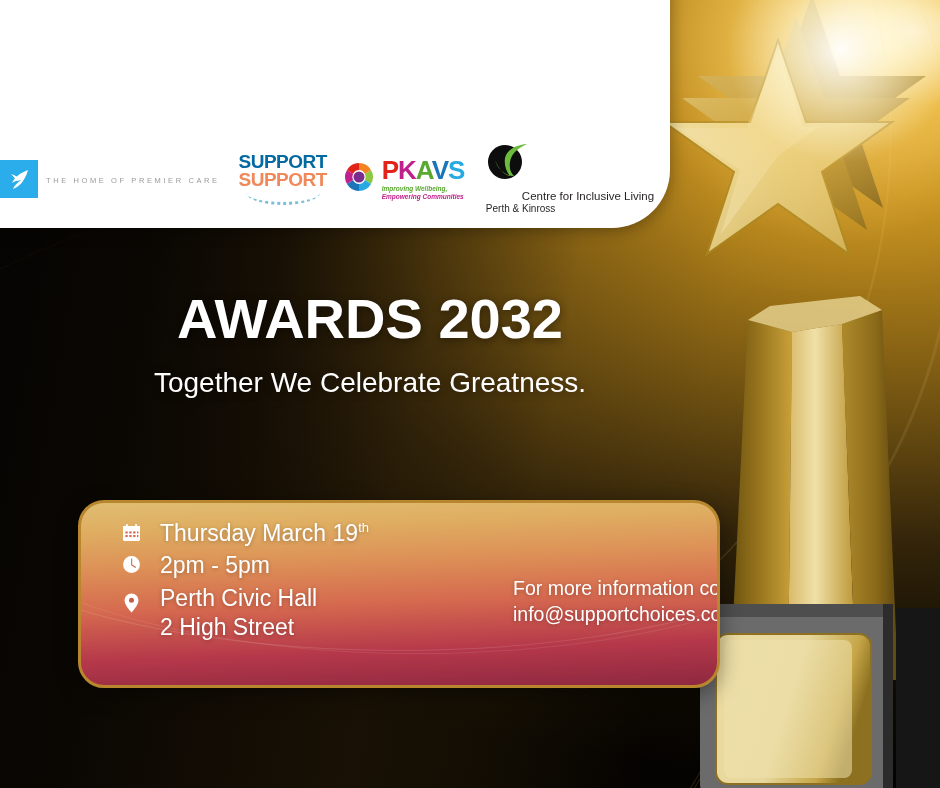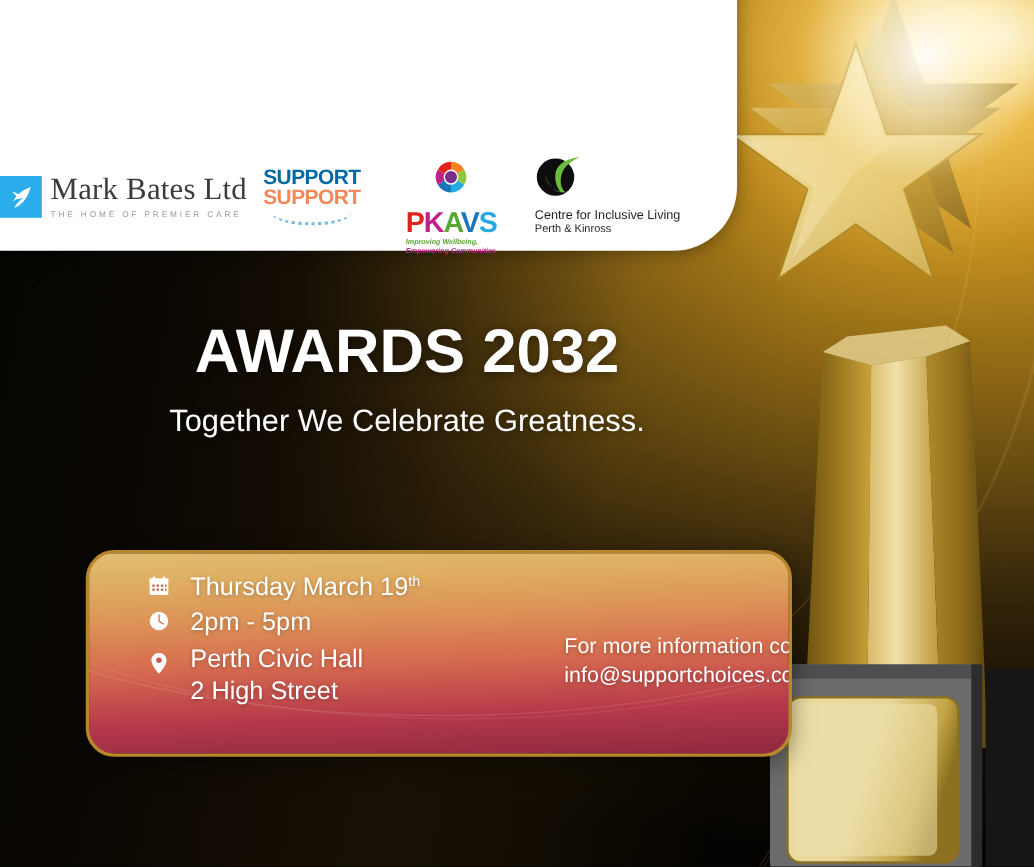--- a/index.html
+++ b/index.html
@@ -165,42 +165,42 @@
     color: #f0885a;
   }
   .sc-arc {
     margin: 1px auto 0;
     width: 74px; height: 12px;
     border-bottom: 3px dotted #79bfd8;
     border-radius: 0 0 60% 60% / 0 0 100% 100%;
   }
 
   
-  .pk { width: 140px; gap: 6px; flex-direction: column; }
+  .pk { width: 140px; gap: 6px; }
   .pk-text { display: flex; flex-direction: column; line-height: 1; }
   .pk-name {
     font-size: 26px; font-weight: bold; letter-spacing: -1px;
     white-space: nowrap;
   }
   .pk-name .c1 { color: #e2231a; }
   .pk-name .c2 { color: #c0208c; }
   .pk-name .c3 { color: #5aa832; }
   .pk-name .c4 { color: #1b75bb; }
   .pk-name .c5 { color: #27aae1; }
   .pk-tag {
     font-size: 6.5px; font-weight: bold; font-style: italic;
     line-height: 1.25; margin-top: 2px; white-space: nowrap;
   }
   .pk-tag .t1 { color: #5aa832; }
   .pk-tag .t2 { color: #c0208c; }
 
   
   .cil { gap: 9px; width: 175px; }
   .cil-text { display: flex; flex-direction: column; line-height: 1.25; }
-  .cil-1 { font-size: 11.5px; color: #231f20; white-space: nowrap; }
+  .cil-1 { font-size: 11.5px; color: #231f20; white-space: nowrap; margin-left: 36px; }
   .cil-2 { font-size: 10px; color: #231f20; white-space: nowrap; }
 
   
   .headline {
     position: absolute;
     left: 0;
     top: 238px;
     width: 740px;
     text-align: center;
     color: #ffffff;
@@ -250,21 +250,21 @@
     border: 1px solid rgba(255,255,255,0.13);
     pointer-events: none;
   }
   .card-sheen.s2 {
     left: -22%; top: -108%;
     width: 150%; height: 190%;
     border-color: rgba(255,255,255,0.09);
   }
   .card-body {
     position: relative;
-    padding: 16px 0 0 52px;
+    padding: 16px 0 0 39px;
     color: #ffffff;
   }
   .d-row {
     display: flex;
     align-items: flex-start;
     gap: 18px;
     margin-bottom: 3px;
   }
   .d-icon {
     width: 22px;
@@ -383,21 +383,20 @@
     <div class="logo-row">
 
       <div class="logo-cell mb">
         <div class="mb-mark">
           <svg width="26" height="26" viewBox="0 0 26 26" xmlns="http://www.w3.org/2000/svg">
             <path d="M22 4 C14 7 9 11 6 17 C9 15 12 14 15 14 C11 17 8 20 7 23 C13 21 19 15 22 4 Z" fill="#ffffff"></path>
             <path d="M5 8 C9 9 12 11 14 14 L11 15 C9 12 7 10 5 8 Z" fill="#ffffff"></path>
           </svg>
         </div>
         <div class="mb-text">
-          <span class="mb-name">Mark Bates Ltd</span>
           <span class="mb-tag">THE HOME OF PREMIER CARE</span>
         </div>
       </div>
 
       <div class="logo-cell sc">
         <div class="sc-inner">
           <div class="sc-1">SUPPORT</div>
           <div class="sc-2">SUPPORT</div>
           <div class="sc-arc"></div>
         </div>

